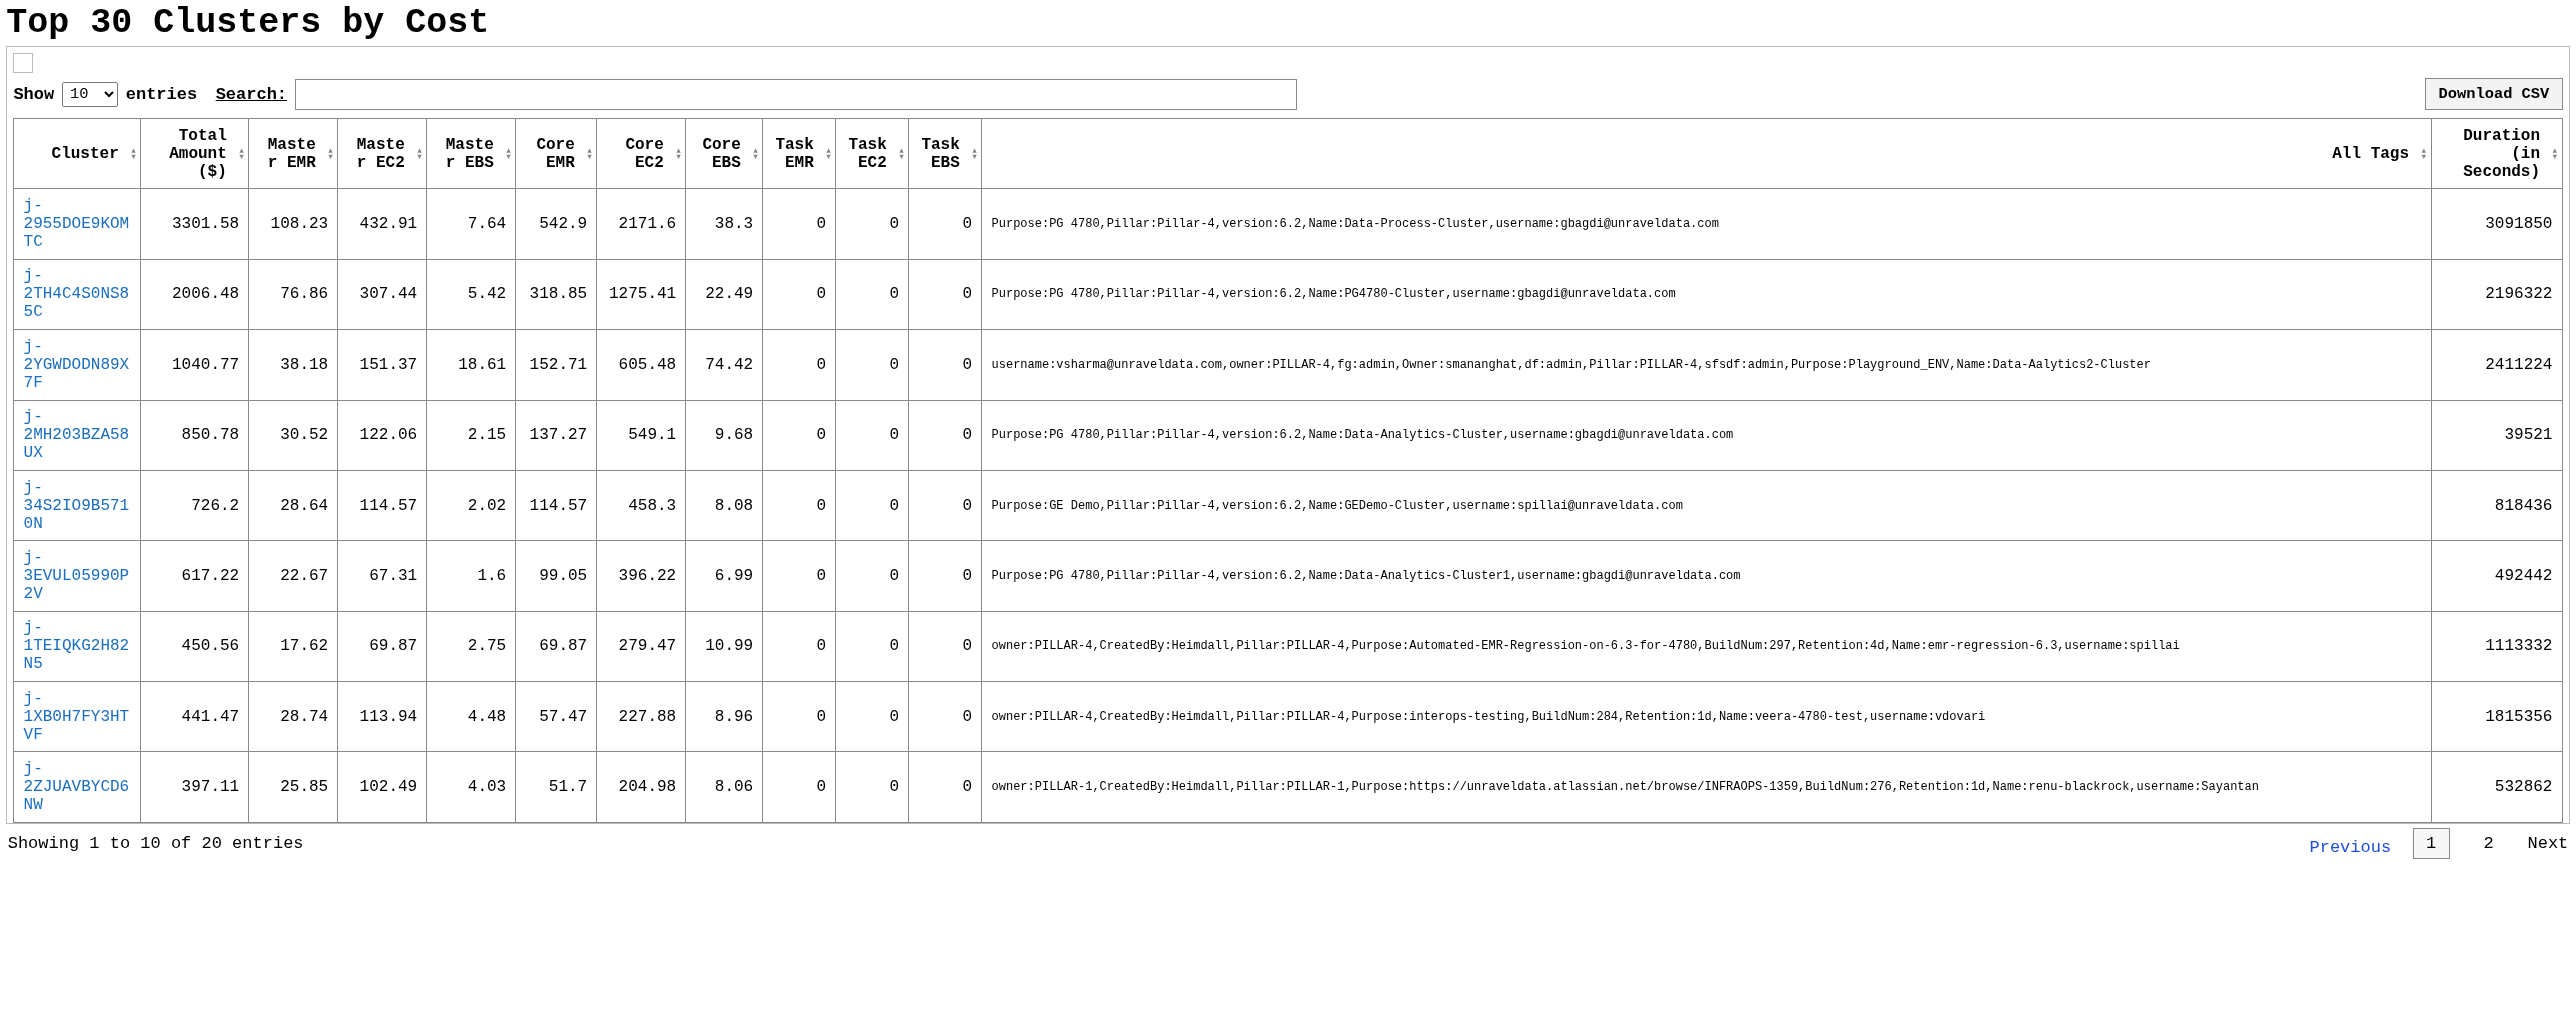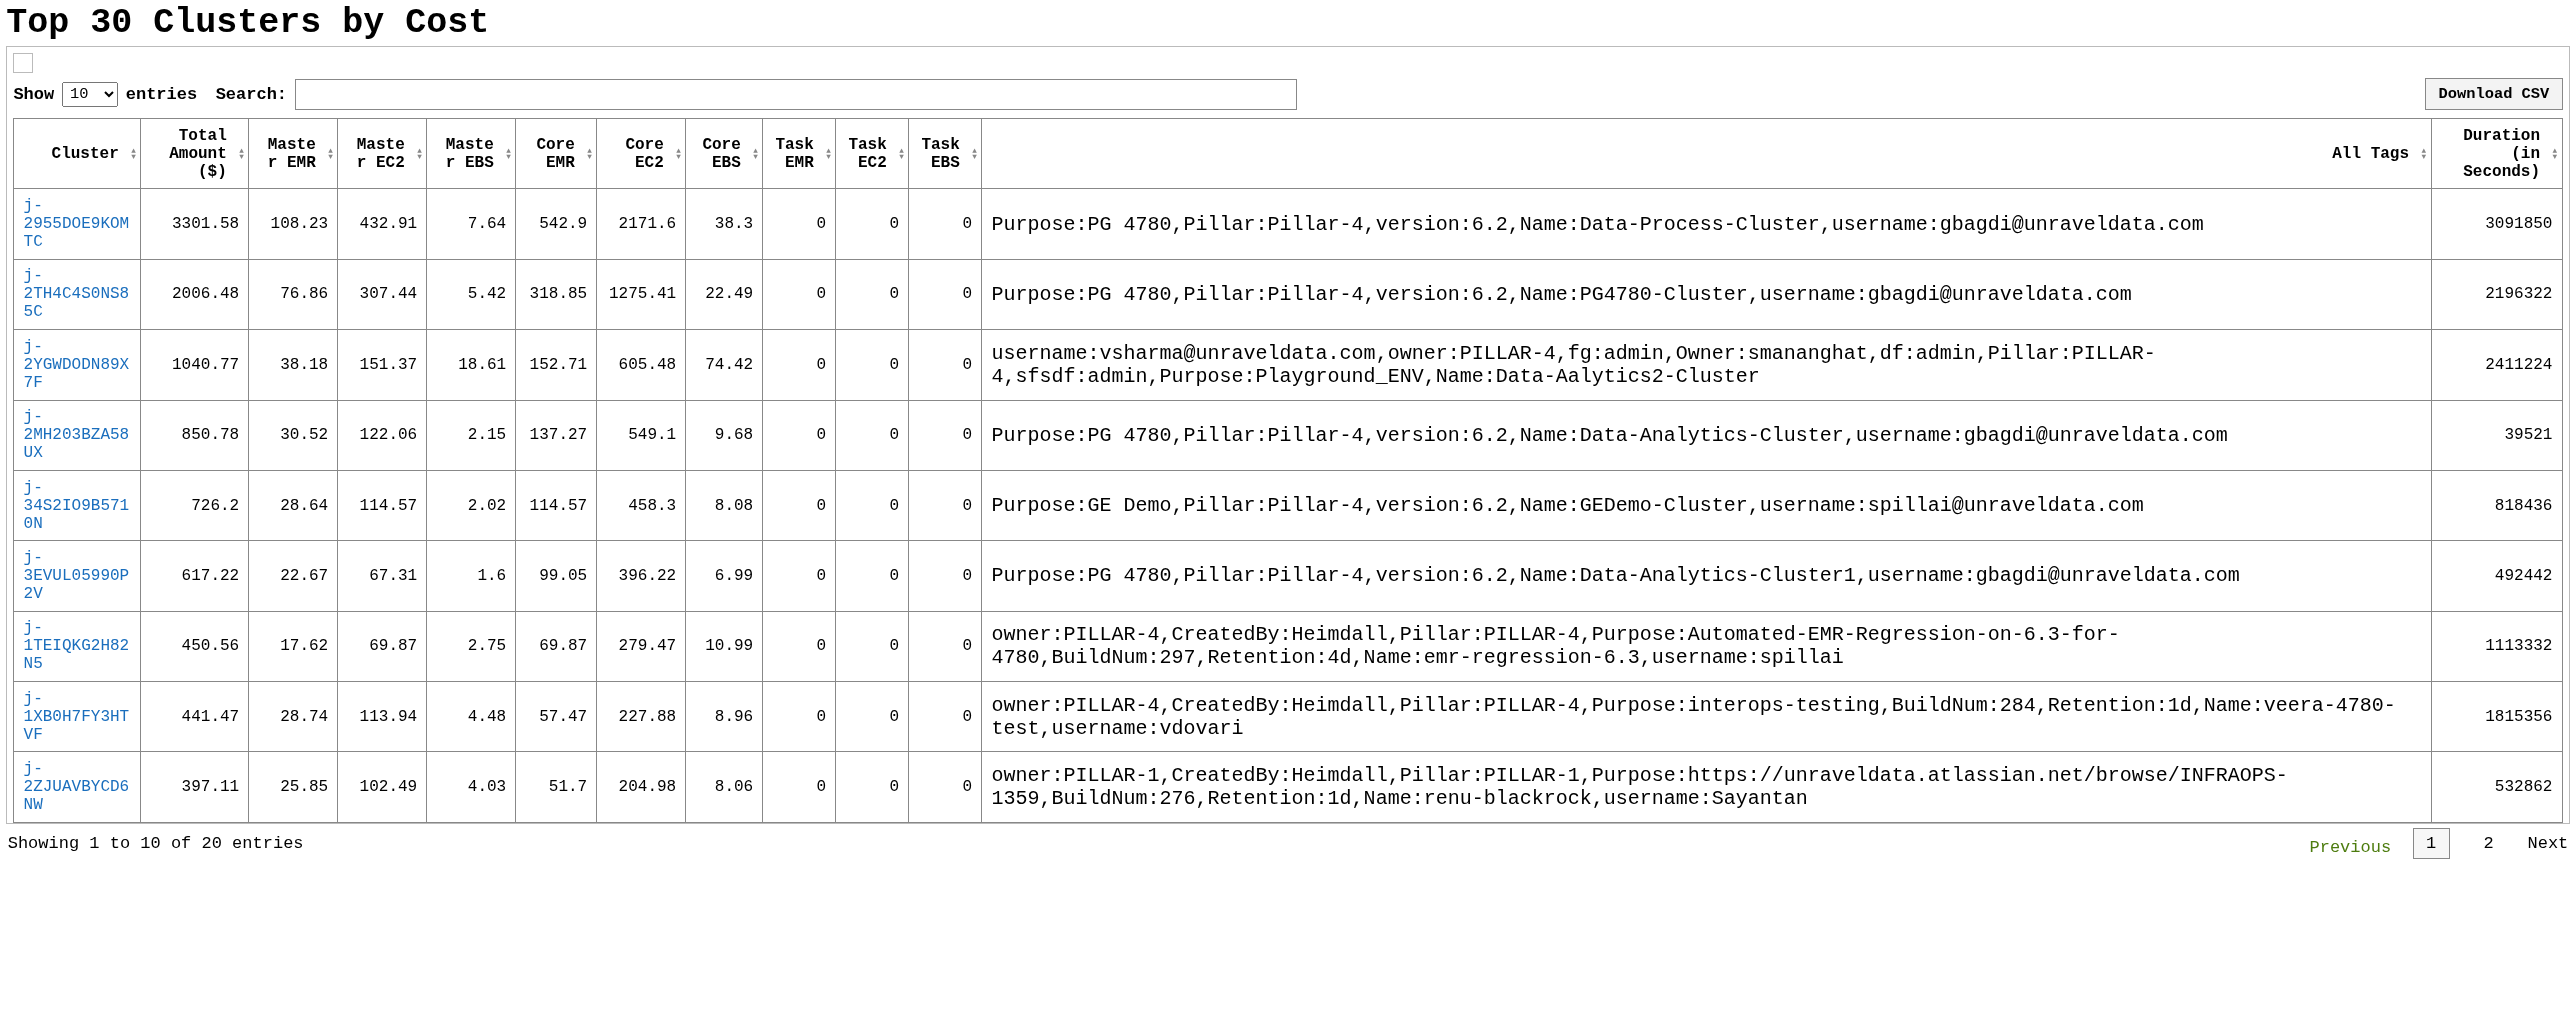--- a/index.html
+++ b/index.html
@@ -43,20 +43,21 @@
   }
   .controls-left select {
     font-family: inherit;
     font-size: 15.4px;
     padding: 1.5px 3.1px;
   }
   .search-label {
     font-weight: bold;
     font-size: 17px;
     margin-left: 10.8px;
+    text-decoration: underline;
   }
   .search-input {
     font-family: inherit;
     font-size: 17px;
     padding: 3.1px 6.2px;
     width: 1002px;
     border: 0.8px solid #888;
     height: 31px;
   }
   .controls-right {
@@ -101,34 +102,34 @@
     display: flex;
     flex-direction: column;
     gap: 1.5px;
     font-size: 7.7px;
     color: #888;
     line-height: 6.2px;
   }
   table.data td.num { text-align: right; }
   table.data td.cluster-cell { vertical-align: top; }
   .cluster-link { color: #1a6ebd; text-decoration: none; }
-  .tags-cell { font-size: 20px; }
+  .tags-cell { font-size: 12px; }
   .footer-row {
     display: flex;
     align-items: center;
     padding: 4.6px 1.5px 1.5px 1.5px;
     font-size: 17px;
   }
   .pager {
     margin-left: auto;
     display: flex;
     align-items: center;
     gap: 21.6px;
   }
-  .pager .disabled { color: #4d7c0f; margin-top: 9px; }
+  .pager .disabled { color: #1d4ed8; margin-top: 9px; }
   .pager .page-btn {
     padding: 4.6px 12.3px;
   }
   .pager .page-btn.active {
     border: 0.8px solid #888;
     background: #f7f7f7;
   }
   
   col.c-cluster { width: 127px; }
   col.c-amount  { width: 108px; }

